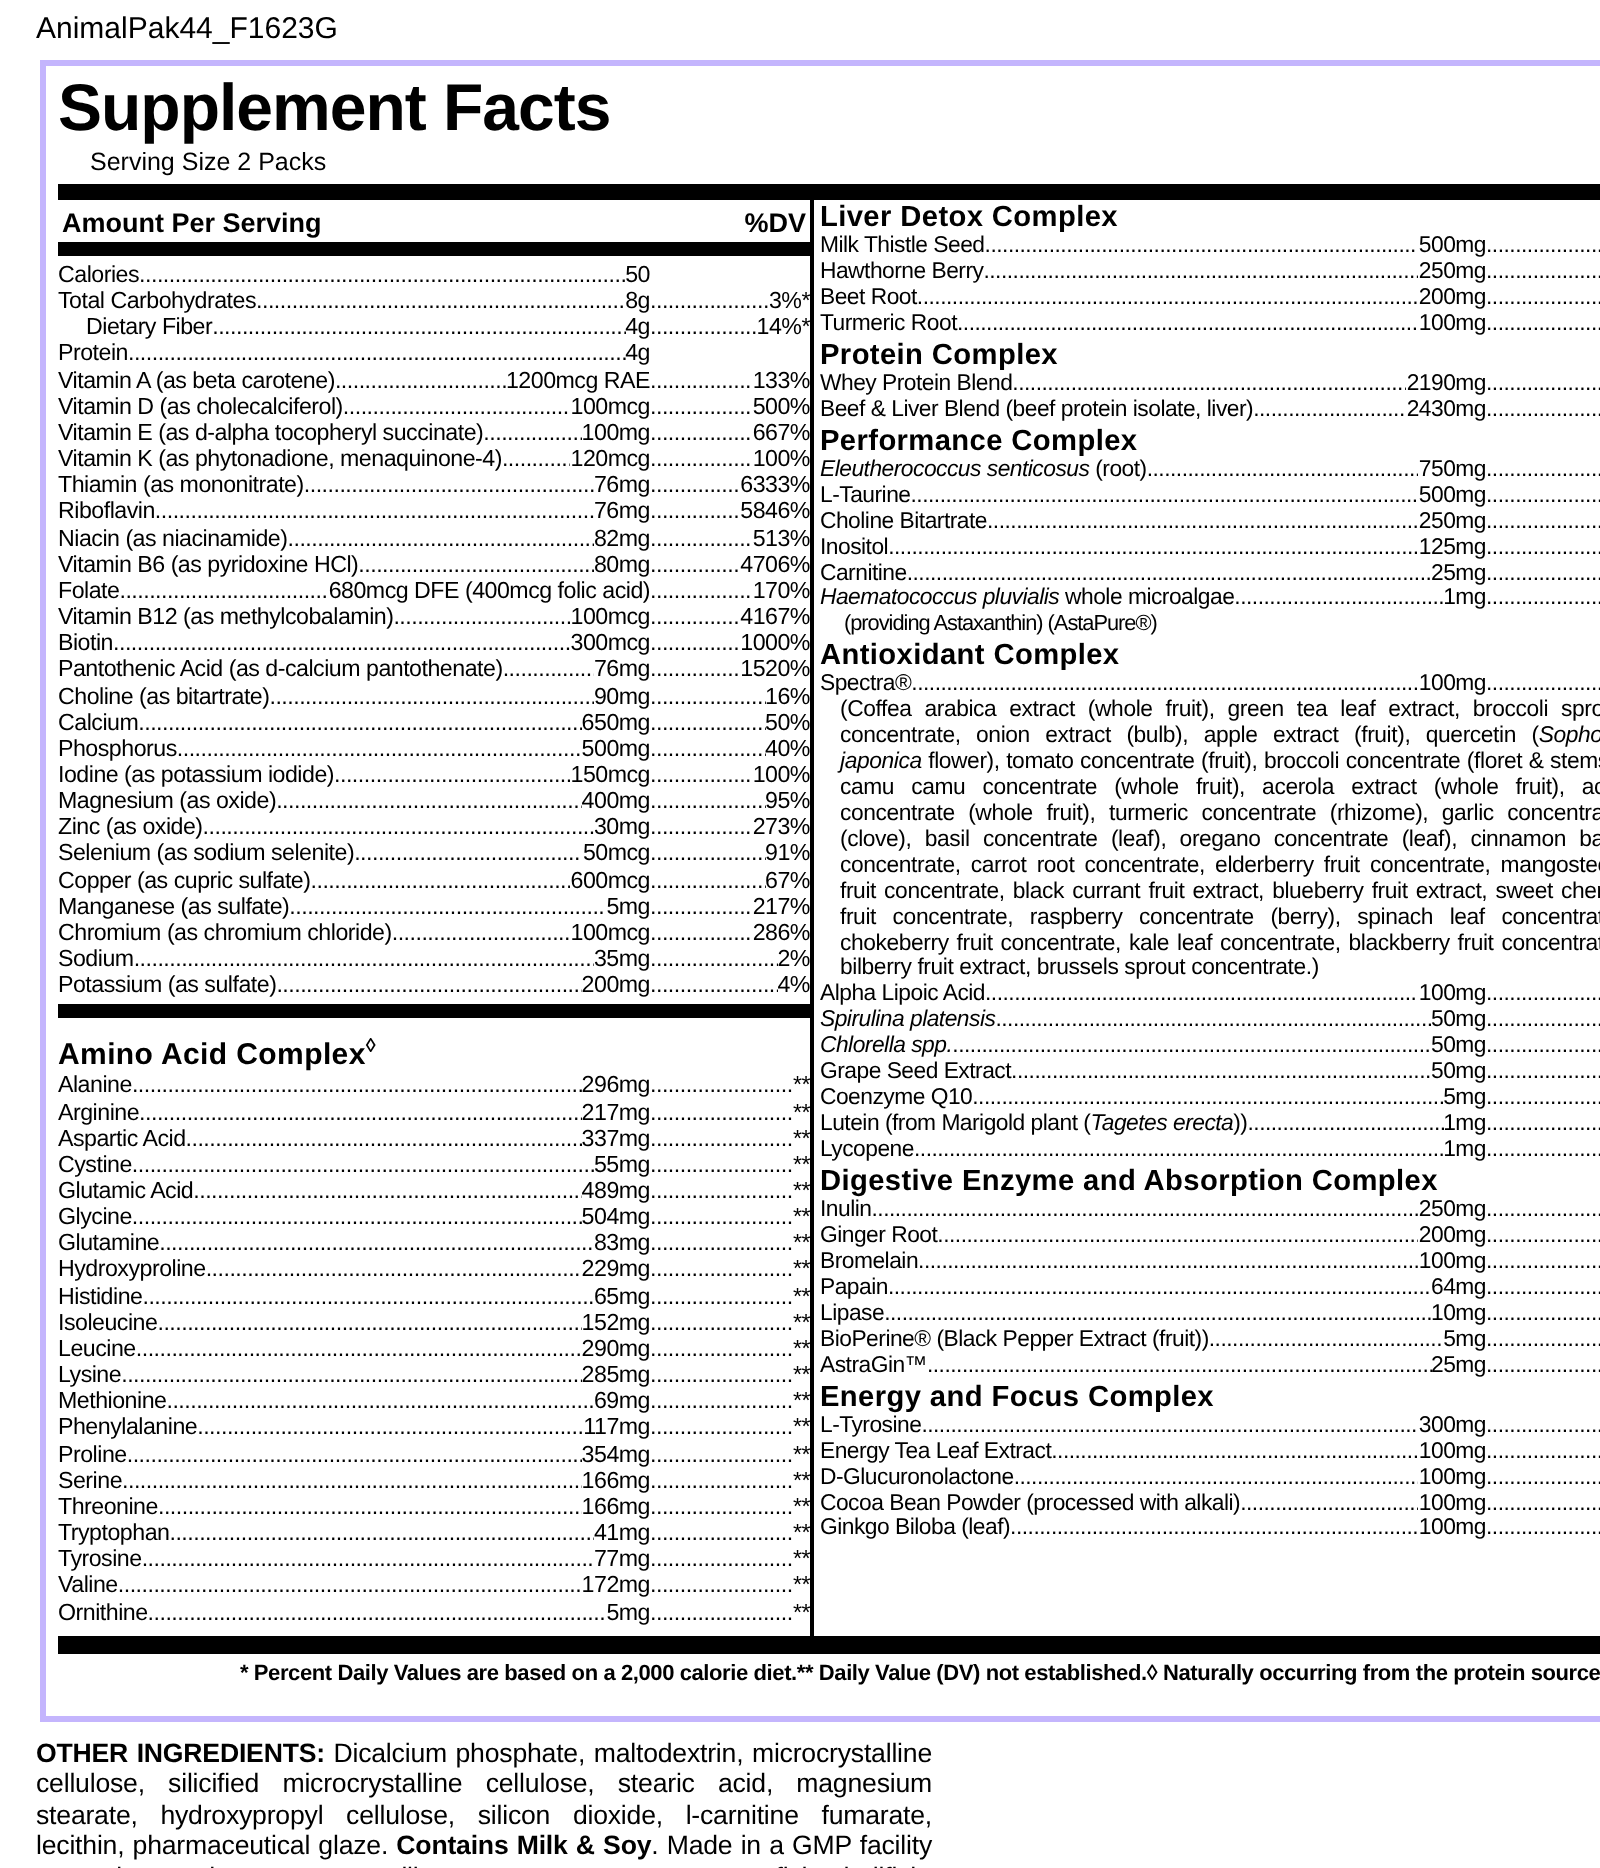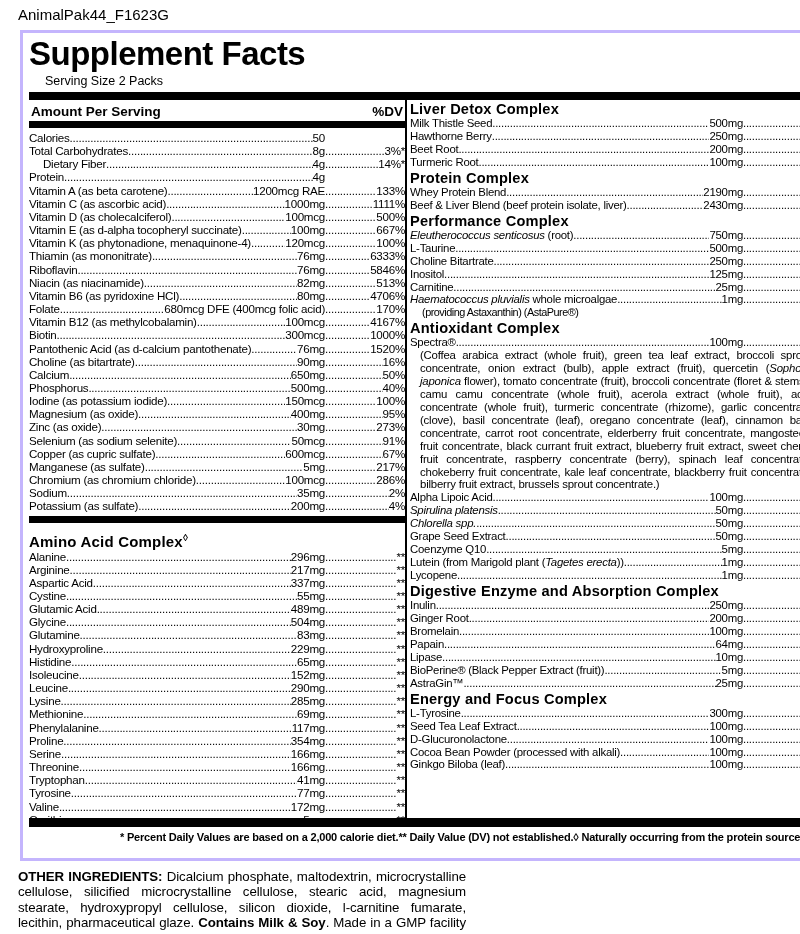--- a/index.html
+++ b/index.html
@@ -107,29 +107,20 @@
             <div class="row">
     <span class="lbl">Vitamin A (as beta carotene)</span>
     <span class="dots"></span>
     <span class="amt">1200mcg RAE</span>
     <span class="tail">
                 <span class="dots dots2"></span>
                 <span class="dv">133%</span>
               </span>
   </div>
             <div class="row">
-    <span class="lbl">Vitamin C (as ascorbic acid)</span>
-    <span class="dots"></span>
-    <span class="amt">1000mg</span>
-    <span class="tail">
-                <span class="dots dots2"></span>
-                <span class="dv">1111%</span>
-              </span>
-  </div>
-            <div class="row">
     <span class="lbl">Vitamin D (as cholecalciferol)</span>
     <span class="dots"></span>
     <span class="amt">100mcg</span>
     <span class="tail">
                 <span class="dots dots2"></span>
                 <span class="dv">500%</span>
               </span>
   </div>
             <div class="row">
     <span class="lbl">Vitamin E (as d-alpha tocopheryl succinate)</span>
@@ -780,21 +771,21 @@
           <div class="row">
     <span class="lbl">L-Tyrosine</span>
     <span class="dots"></span>
     <span class="amt">300mg</span>
     <span class="tail">
               <span class="dots dots2"></span>
               <span class="dv">**</span>
             </span>
   </div>
           <div class="row">
-    <span class="lbl">Seed Tea Leaf Extract</span>
+    <span class="lbl">Energy Tea Leaf Extract</span>
     <span class="dots"></span>
     <span class="amt">100mg</span>
     <span class="tail">
               <span class="dots dots2"></span>
               <span class="dv">**</span>
             </span>
   </div>
           <div class="row">
     <span class="lbl">D-Glucuronolactone</span>
     <span class="dots"></span>

